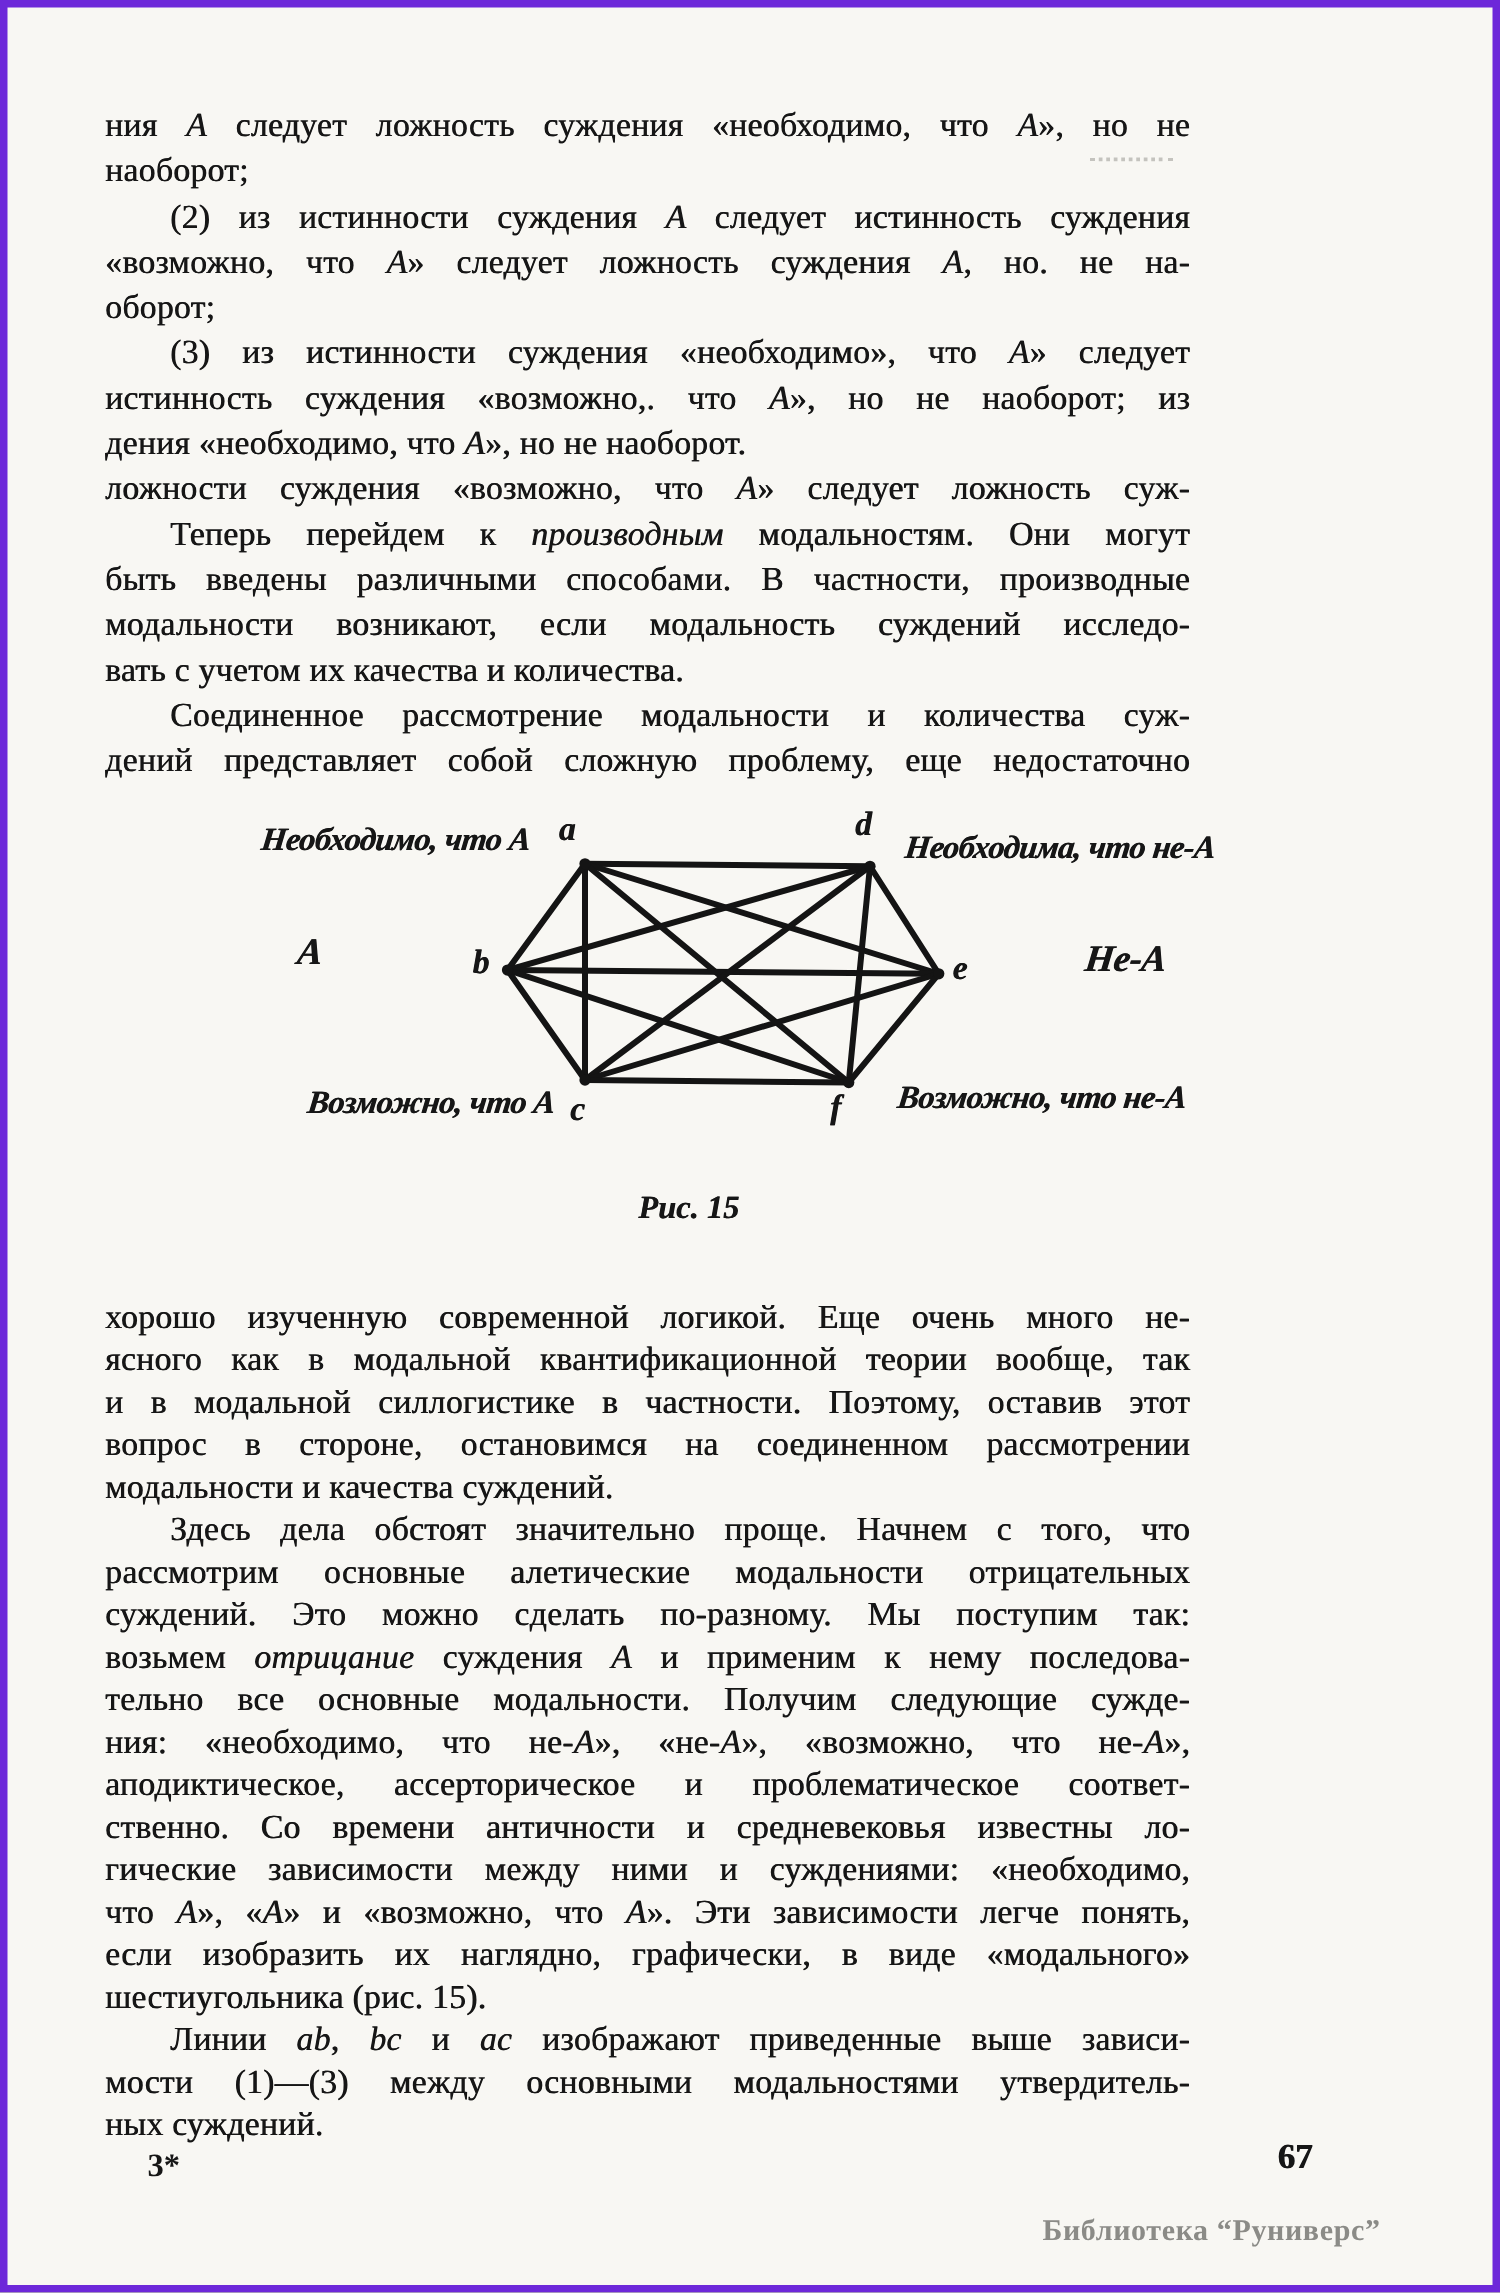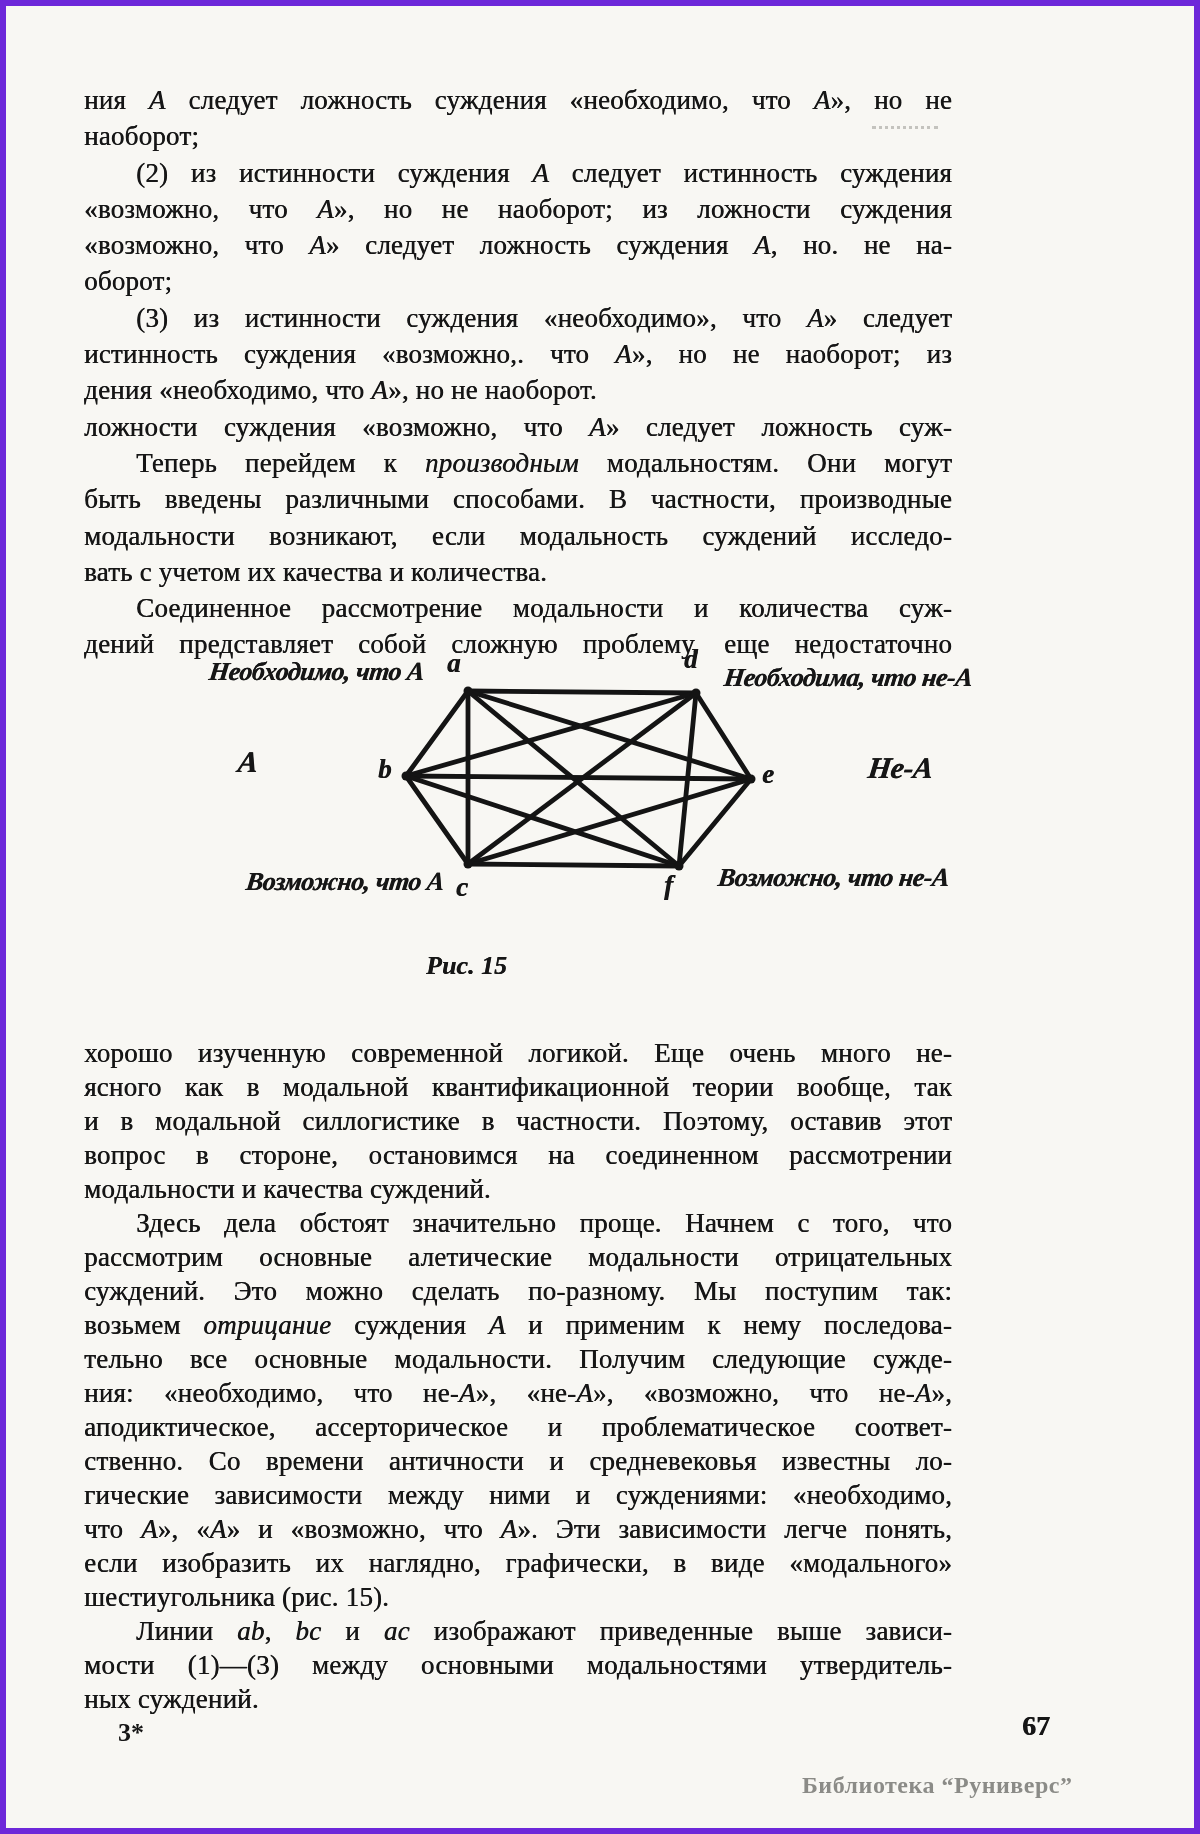--- a/index.html
+++ b/index.html
@@ -41,35 +41,36 @@
     position:absolute;
     font-style:italic;font-weight:700;font-size:26px;line-height:28px;
     letter-spacing:-0.5px;
     transform:skewX(-7deg);
     text-shadow:0.4px 0 0 currentColor;
     white-space:nowrap;
   }
   .fig-label.big{font-size:30px;}
   .fig-caption{
     position:absolute;left:420px;top:945px;width:250px;
+    text-align:center;
     font-style:italic;font-weight:700;font-size:26px;
     text-shadow:0.3px 0 0 currentColor;
   }
   
   .footer-sig{
     position:absolute;left:112px;top:1712px;
     font-weight:700;font-size:26px;
   }
   .page-num{
     position:absolute;left:1016px;top:1704px;
     font-weight:700;font-size:28px;
     text-shadow:0.6px 0 0 currentColor;
   }
   .watermark{
-    position:absolute;left:796px;top:1766px;
+    position:absolute;left:828px;top:1766px;
     font-weight:700;font-size:24px;
     color:#8b8b87;
     letter-spacing:0.5px;
     white-space:nowrap;
   }
   .scan-artifact{
     position:absolute;left:866px;top:120px;width:66px;height:0;
     border-top:3px dotted #9a9a94;opacity:0.55;
   }
 </style>
@@ -77,21 +78,20 @@
 <body>
 
 <div class="page">
 
   <div class="scan-artifact"></div>
 
   <div class="tblock" id="block1">
       <div class="tline">ния <i>А</i> следует ложность суждения «необходимо, что <i>А</i>», но не</div>
       <div class="tline noj">наоборот;</div>
       <div class="tline ind">(2) из истинности суждения <i>А</i> следует истинность суждения</div>
-      <div class="tline">«возможно, что <i>А</i>», но не наоборот; из ложности суждения</div>
       <div class="tline">«возможно, что <i>А</i>» следует ложность суждения <i>А</i>, но. не на-</div>
       <div class="tline noj">оборот;</div>
       <div class="tline ind">(3) из истинности суждения «необходимо», что <i>А</i>» следует</div>
       <div class="tline">истинность суждения «возможно,. что <i>А</i>», но не наоборот; из</div>
       <div class="tline noj">дения «необходимо, что <i>А</i>», но не наоборот.</div>
       <div class="tline">ложности суждения «возможно, что <i>А</i>» следует ложность суж-</div>
       <div class="tline ind">Теперь перейдем к <i>производным</i> модальностям. Они могут</div>
       <div class="tline">быть введены различными способами. В частности, производные</div>
       <div class="tline">модальности возникают, если модальность суждений исследо-</div>
       <div class="tline noj">вать с учетом их качества и количества.</div>

